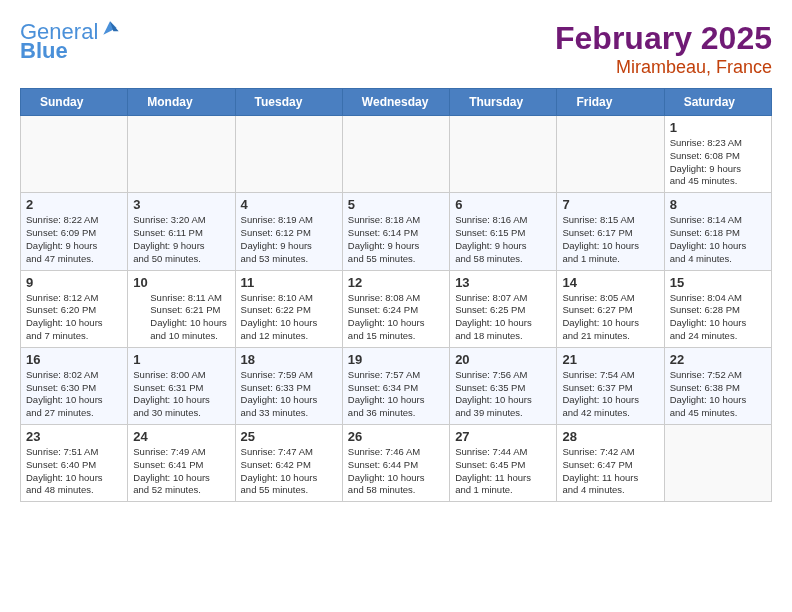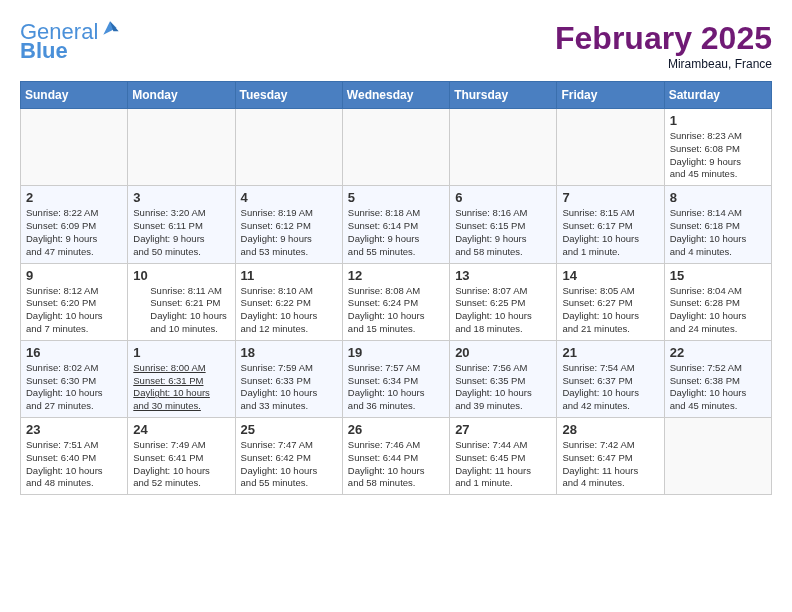--- a/index.html
+++ b/index.html
@@ -37,34 +37,34 @@
     }
     .title-block {
       text-align: right;
     }
     .month-title {
       font-size: 32px;
       font-weight: bold;
       color: #701a75;
     }
     .location {
-      font-size: 12px;
-      color: #0f172a;
+      font-size: 18px;
+      color: #c2410c;
     }
     .calendar {
       width: 100%;
       border-collapse: collapse;
       border: 1px solid #ccc;
     }
     .calendar th {
       background: #4a7fc1;
       color: #fff;
       font-size: 12px;
       font-weight: bold;
-      padding: 6px 4px;
+      padding: 6px 19px;
       text-align: left;
       border: 1px solid #3a6fad;
     }
     .calendar td {
       vertical-align: top;
       border: 1px solid #ccc;
       padding: 4px 5px;
       width: calc(100% / 7);
       min-height: 80px;
       background: #fff;
@@ -248,21 +248,21 @@
       <tr>
         <td>
           <span class="day-number">16</span>
           <div class="day-info" style="white-space: pre-line;">Sunrise: 8:02 AM
 Sunset: 6:30 PM
 Daylight: 10 hours
 and 27 minutes.</div>
         </td>
         <td>
           <span class="day-number">1</span>
-          <div class="day-info" style="white-space: pre-line; text-decoration: underline;">Sunrise: 8:00 AM
+          <div class="day-info" style="white-space: pre-line;">Sunrise: 8:00 AM
 Sunset: 6:31 PM
 Daylight: 10 hours
 and 30 minutes.</div>
         </td>
         <td>
           <span class="day-number">18</span>
           <div class="day-info" style="white-space: pre-line;">Sunrise: 7:59 AM
 Sunset: 6:33 PM
 Daylight: 10 hours
 and 33 minutes.</div>

